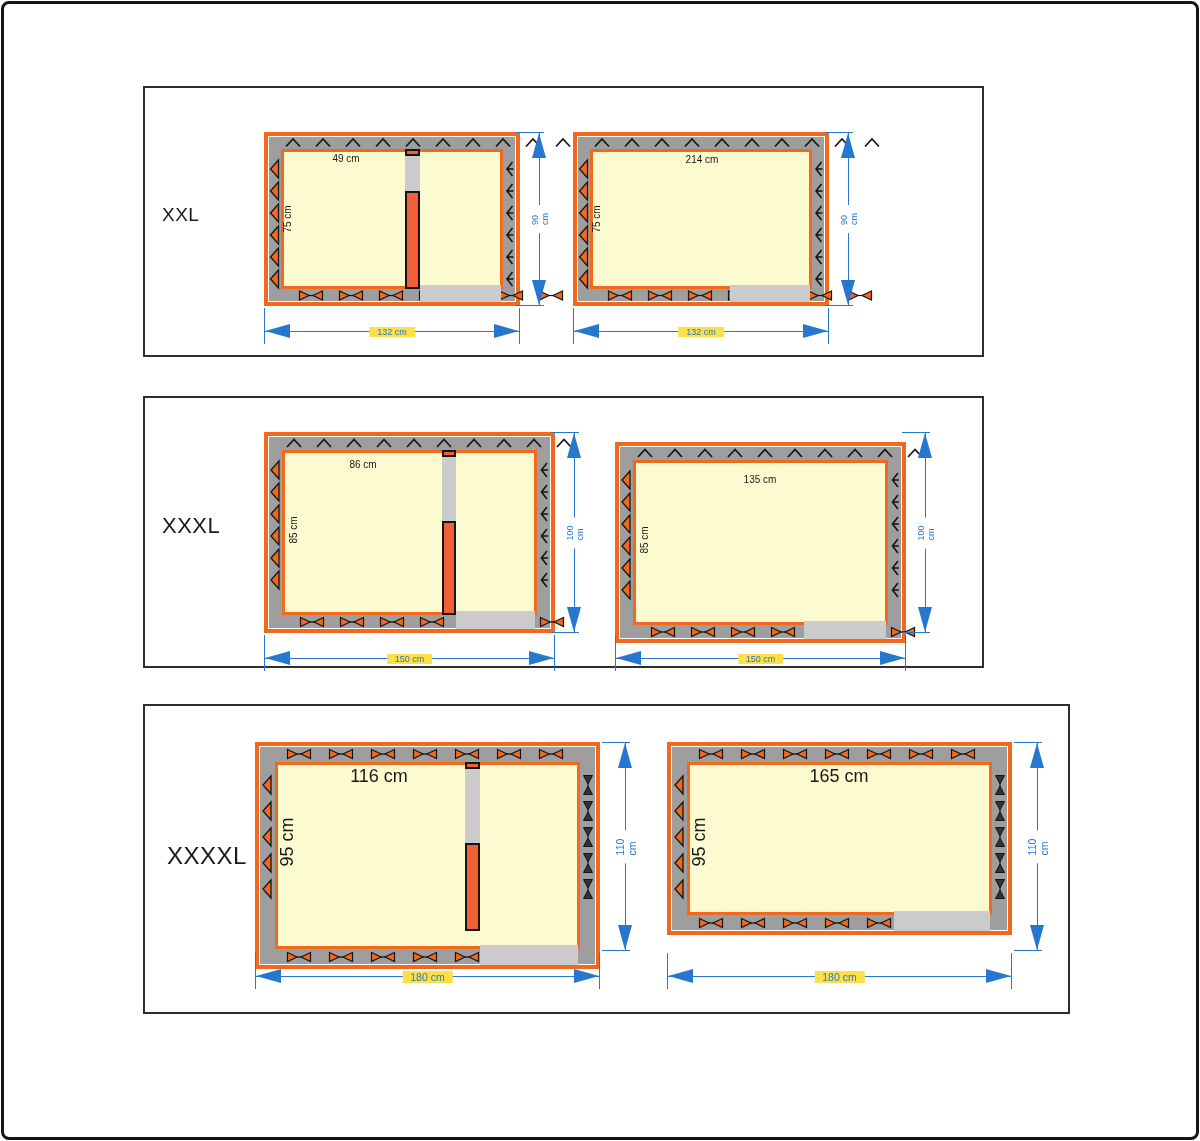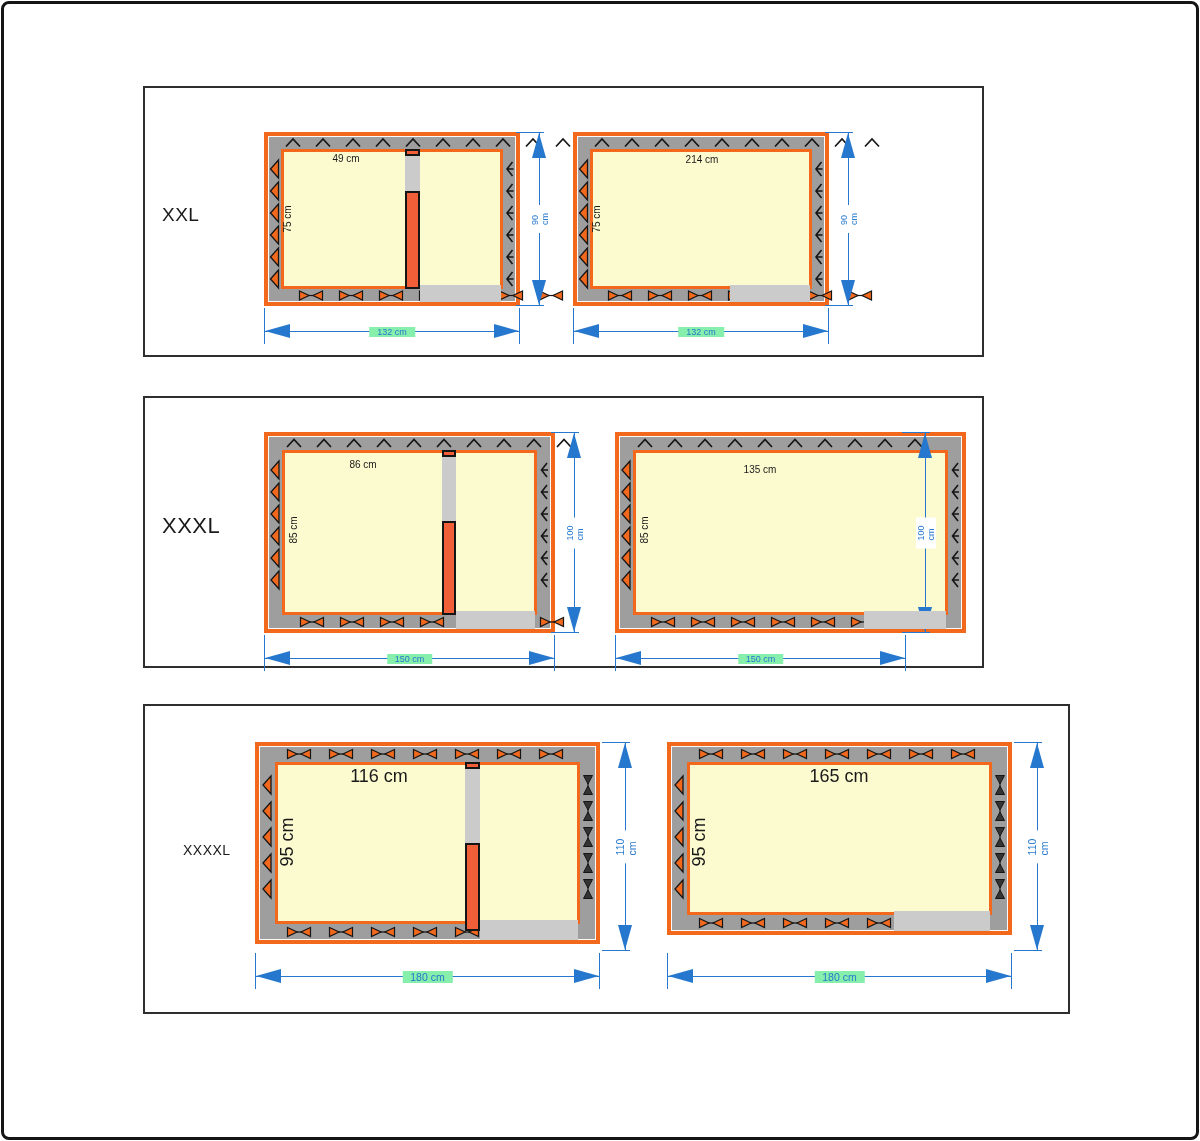--- a/index.html
+++ b/index.html
@@ -22,21 +22,21 @@
   .lbl{position:absolute;transform:translate(-50%,-50%);white-space:nowrap;color:var(--label_black);z-index:4}
   .lbl.rot{transform:translate(-50%,-50%) rotate(-90deg)}
   .fs10{font-size:10px}.fs18{font-size:18px}.fs9{font-size:9px}.fs11{font-size:10.5px}
   .dim-h{position:absolute;height:40px}
   .dim-h .tick{position:absolute;top:0;left:0;width:1px;height:36px;background:var(--dimension_blue)}
   .dim-h .tick.r{left:auto;right:0}
   .dim-h .line{position:absolute;top:23px;left:1px;right:1px;height:1px;background:var(--dimension_blue)}
   .dim-h .arr{position:absolute;top:16px;width:0;height:0;border-top:7.5px solid transparent;border-bottom:7.5px solid transparent}
   .dim-h .arr.l{left:1px;border-right:25px solid var(--dimension_blue)}
   .dim-h .arr.r{right:1px;border-left:25px solid var(--dimension_blue)}
-  .dim-h .val{position:absolute;left:50%;top:23.5px;transform:translate(-50%,-50%);background:#86efac;padding:0 8px;color:var(--dimension_blue)}
+  .dim-h .val{position:absolute;left:50%;top:23.5px;transform:translate(-50%,-50%);background:#fde047;padding:0 8px;color:var(--dimension_blue)}
   .dim-v{position:absolute;width:42px}
   .dim-v .tick{position:absolute;left:-8px;top:0;width:28px;height:1px;background:var(--dimension_blue)}
   .dim-v .tick.b{top:auto;bottom:0}
   .dim-v .line{position:absolute;left:15px;top:1px;bottom:1px;width:1px;background:var(--dimension_blue)}
   .dim-v .arr{position:absolute;left:8px;width:0;height:0;border-left:7.5px solid transparent;border-right:7.5px solid transparent}
   .dim-v .arr.u{top:1px;border-bottom:25px solid var(--dimension_blue)}
   .dim-v .arr.d{bottom:1px;border-top:25px solid var(--dimension_blue)}
   .dim-v .val{position:absolute;left:15.5px;top:50%;transform:translate(-50%,-50%) rotate(-90deg);background:#fff;padding:0 8px;color:var(--dimension_blue)}
 </style>
 </head>
@@ -241,21 +241,21 @@
     <div class="floor" style="inset:14px"></div>
     <div class="opening" style="left:188px;right:16px;bottom:0;height:18px"></div>
     <div class="divider" style="left:174px;top:14px;width:14px;height:165px">
       <div class="cap"></div>
       <div class="main" style="height:57%"></div>
     </div>
     <div class="lbl fs10" style="left:95px;top:28px">86 cm</div>
     <div class="lbl rot fs10" style="left:25px;top:94px">85 cm</div>
   </div>
 
-  <div class="diagram" style="left:470px;top:34px;width:351px;height:201px">
+  <div class="diagram" style="left:470px;top:44px;width:291px;height:201px">
     <svg class="wall" style="left:14px;right:14px;top:0;height:14px" viewBox="0 0 300 14">
         <use href="#g-angle-b" transform="translate(2,2)"></use>
         <use href="#g-angle-b" transform="translate(32,2)"></use>
         <use href="#g-angle-b" transform="translate(62,2)"></use>
         <use href="#g-angle-b" transform="translate(92,2)"></use>
         <use href="#g-angle-b" transform="translate(122,2)"></use>
         <use href="#g-angle-b" transform="translate(152,2)"></use>
         <use href="#g-angle-b" transform="translate(182,2)"></use>
         <use href="#g-angle-b" transform="translate(212,2)"></use>
         <use href="#g-angle-b" transform="translate(242,2)"></use>
@@ -320,23 +320,23 @@
     <span class="tick"></span>
       <span class="tick b"></span>
     <span class="line"></span>
     <span class="arr u"></span>
       <span class="arr d"></span>
     <span class="val fs9">100 cm</span>
   </div>
 </div>
 
 <div class="panel" style="left:143px;top:704px;width:927px;height:310px">
-  <div class="size-label" style="left:38px;top:136px;font-size:14px">XXXXL</div>
-
-  <div class="diagram" style="left:110px;top:36px;width:345px;height:202px">
+  <div class="size-label" style="left:22px;top:136px;font-size:24px">XXXXL</div>
+
+  <div class="diagram" style="left:110px;top:36px;width:345px;height:227px">
     <svg class="wall" style="left:16px;right:16px;top:0;height:16px" viewBox="0 0 300 16">
         <use href="#g-bowtie-o" transform="translate(11,3)"></use>
         <use href="#g-bowtie-o" transform="translate(53,3)"></use>
         <use href="#g-bowtie-o" transform="translate(95,3)"></use>
         <use href="#g-bowtie-o" transform="translate(137,3)"></use>
         <use href="#g-bowtie-o" transform="translate(179,3)"></use>
         <use href="#g-bowtie-o" transform="translate(221,3)"></use>
         <use href="#g-bowtie-o" transform="translate(263,3)"></use>
       </svg>
     <svg class="wall" style="left:16px;right:16px;bottom:0;height:16px" viewBox="0 0 300 16">

